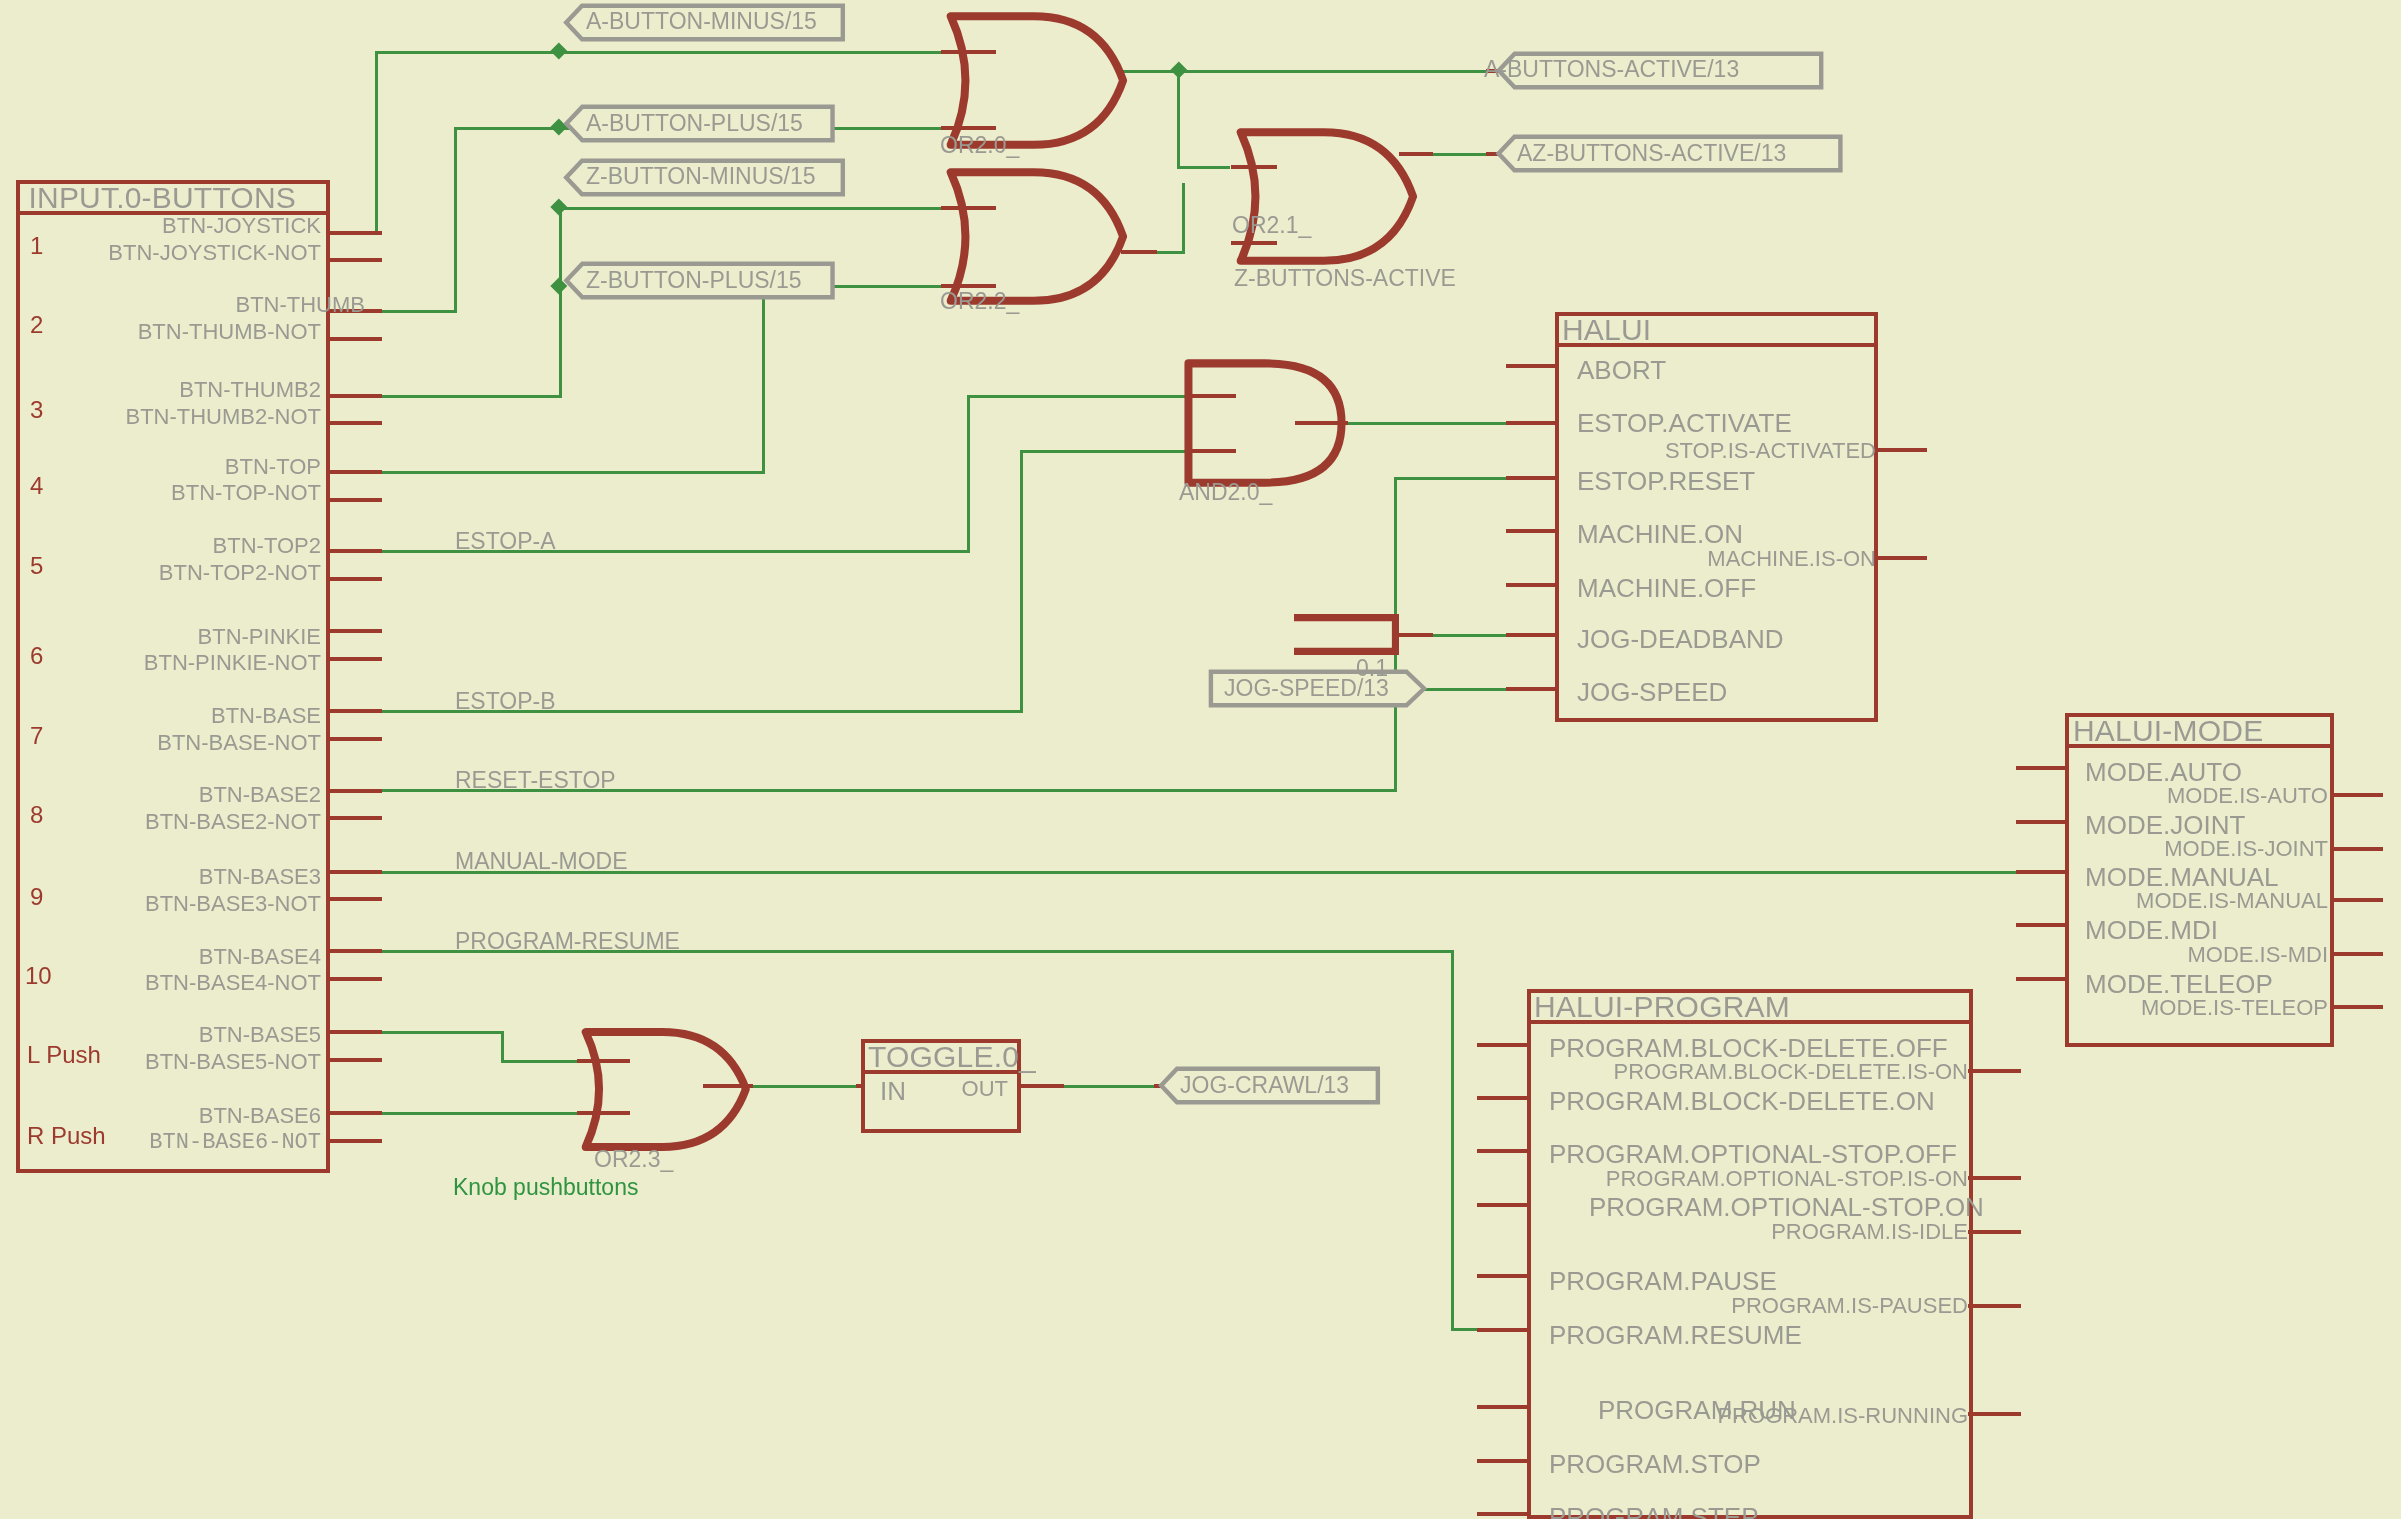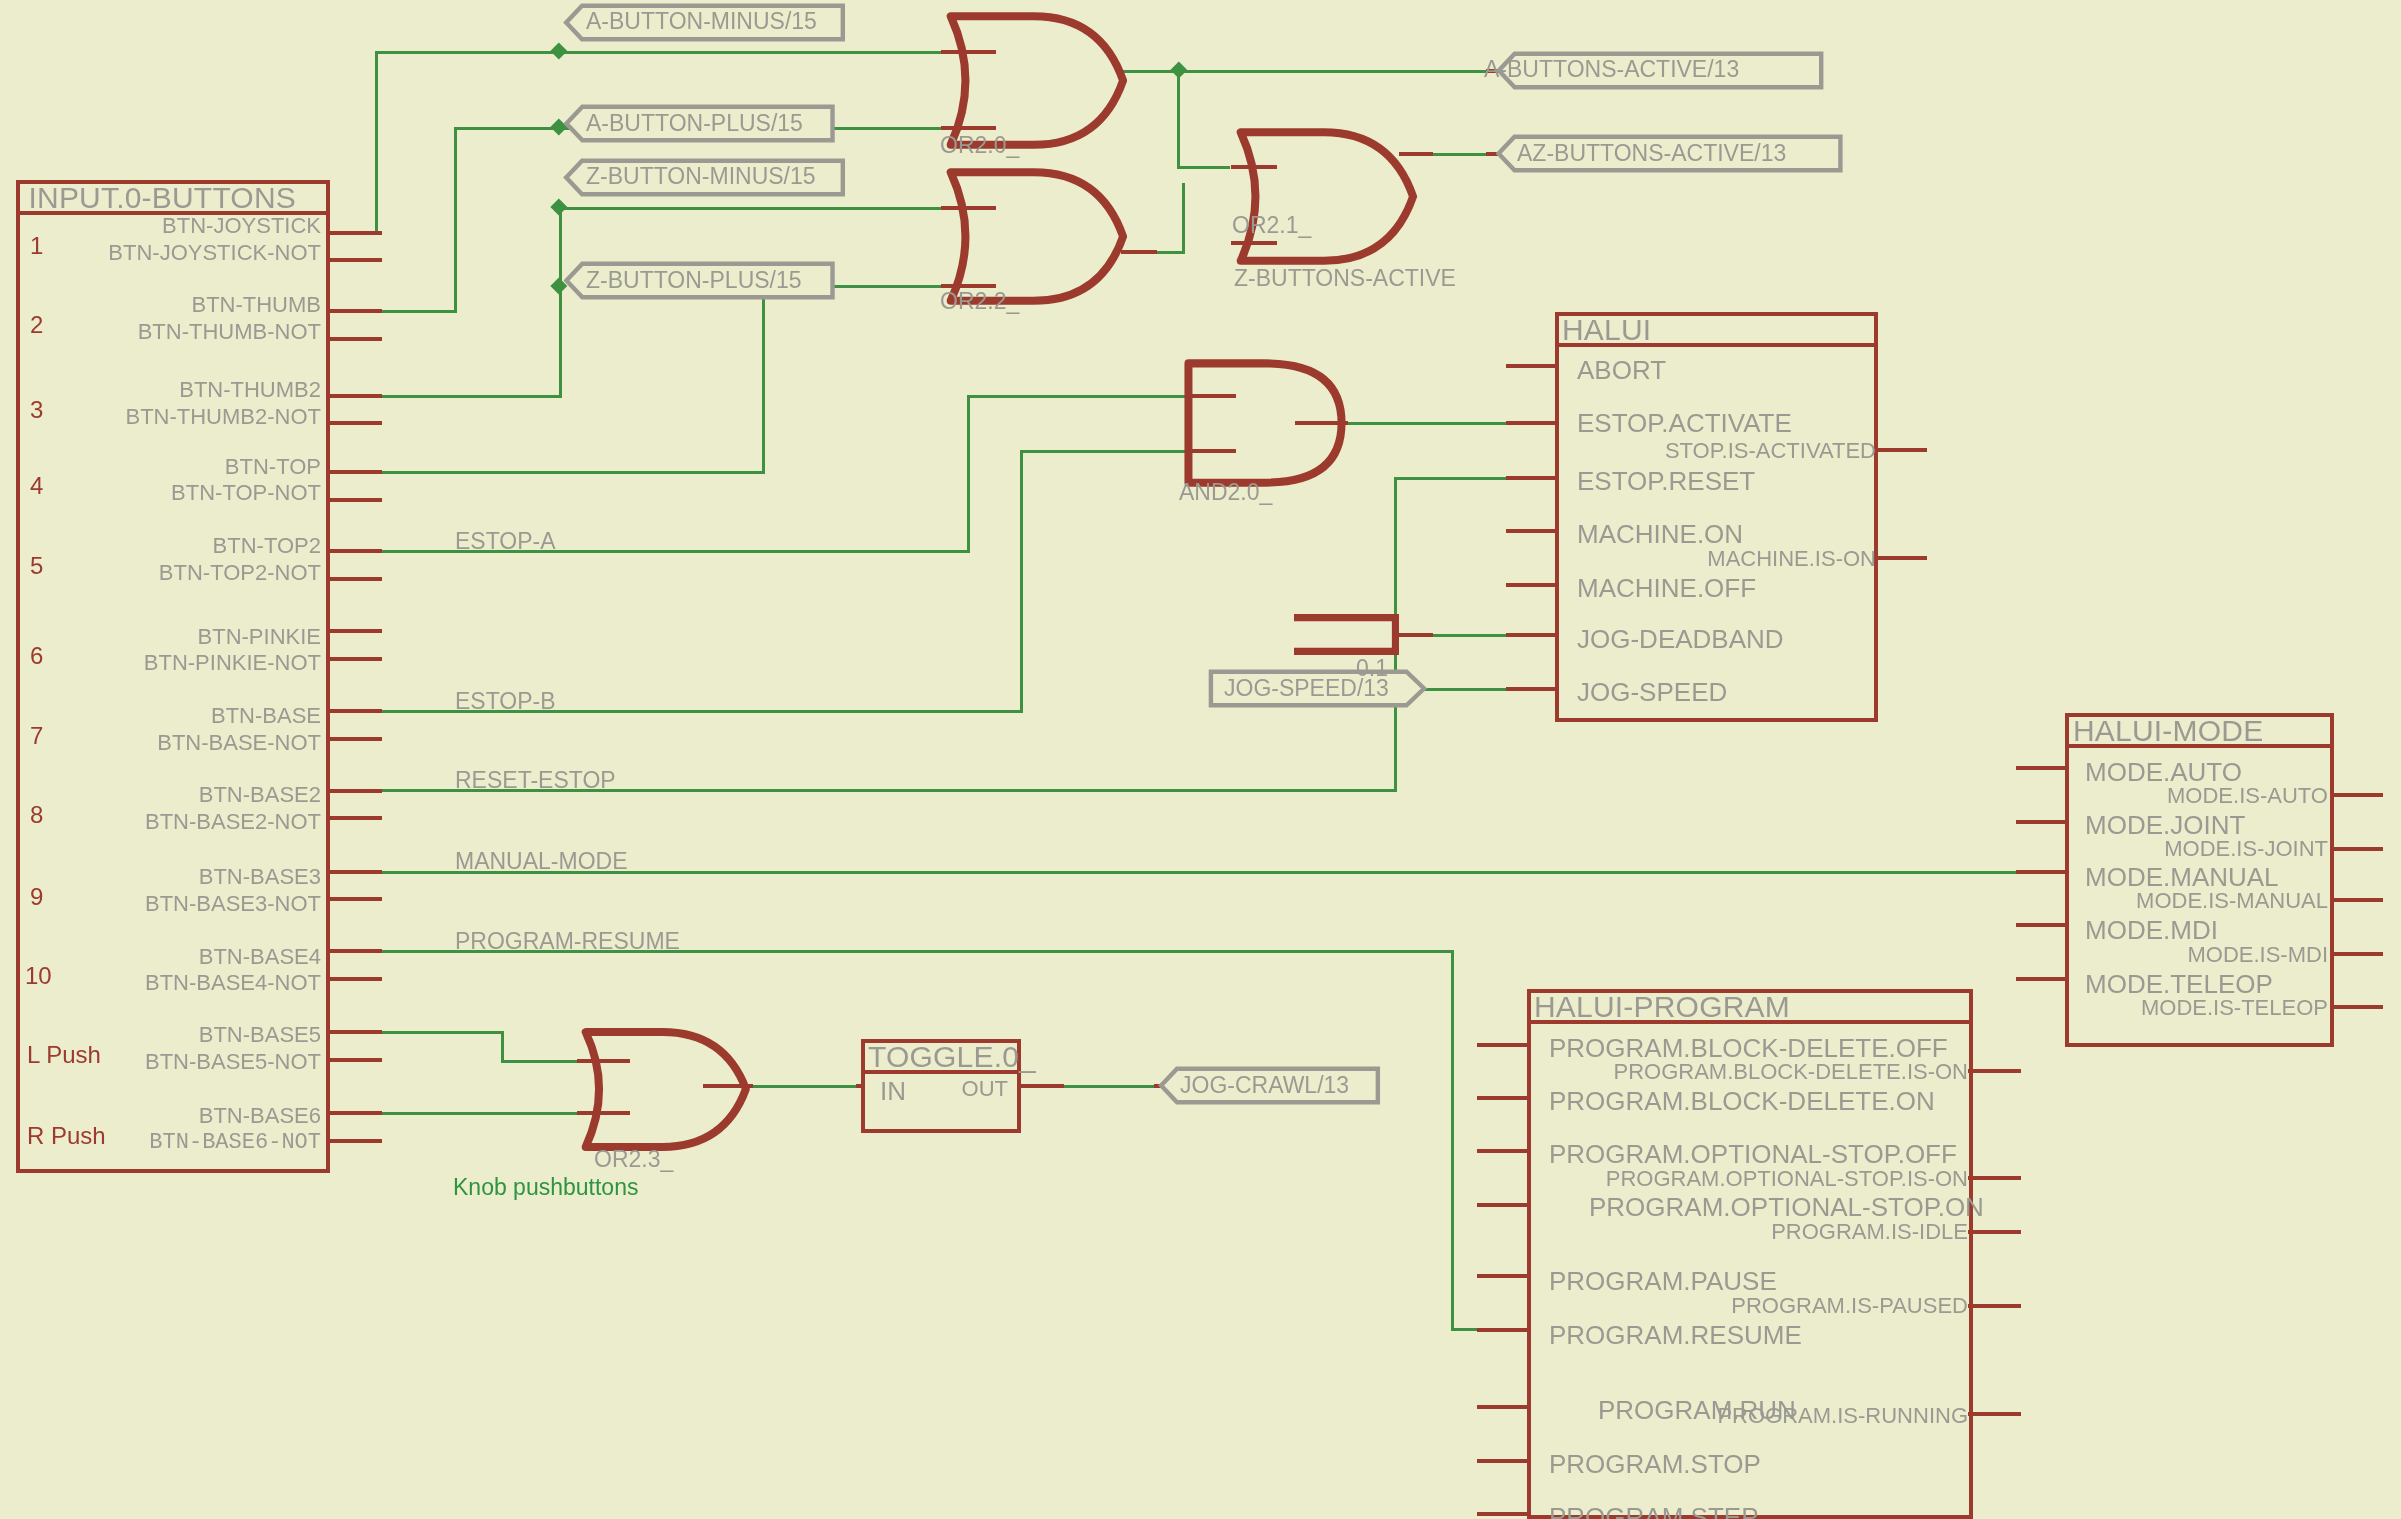--- a/index.html
+++ b/index.html
@@ -162,21 +162,21 @@
   <div class="box" style="left:16px;top:180px;width:314px;height:993px;">
     <div class="boxhdr"></div>
   </div>
   <div class="boxtitle" style="left:28.5px;top:181px;">INPUT.0-BUTTONS</div>
 
   <div class="idx" style="left:30px;top:232px;">1</div>
   <div class="pinR" style="left:0px;top:213px;width:321px;">BTN-JOYSTICK</div>
   <div class="pinR" style="left:0px;top:240px;width:321px;">BTN-JOYSTICK-NOT</div>
 
   <div class="idx" style="left:30px;top:311px;">2</div>
-  <div class="pinR" style="left:0px;top:292px;width:321px;">BTN-THUMB</div>
+  <div class="pinR" style="left:0px;top:292px;width:321px;padding-left:44px;">BTN-THUMB</div>
   <div class="pinR" style="left:0px;top:319px;width:321px;">BTN-THUMB-NOT</div>
 
   <div class="idx" style="left:30px;top:396px;">3</div>
   <div class="pinR" style="left:0px;top:377px;width:321px;">BTN-THUMB2</div>
   <div class="pinR" style="left:0px;top:404px;width:321px;">BTN-THUMB2-NOT</div>
 
   <div class="idx" style="left:30px;top:472px;">4</div>
   <div class="pinR" style="left:0px;top:454px;width:321px;">BTN-TOP</div>
   <div class="pinR" style="left:0px;top:480px;width:321px;">BTN-TOP-NOT</div>
 

